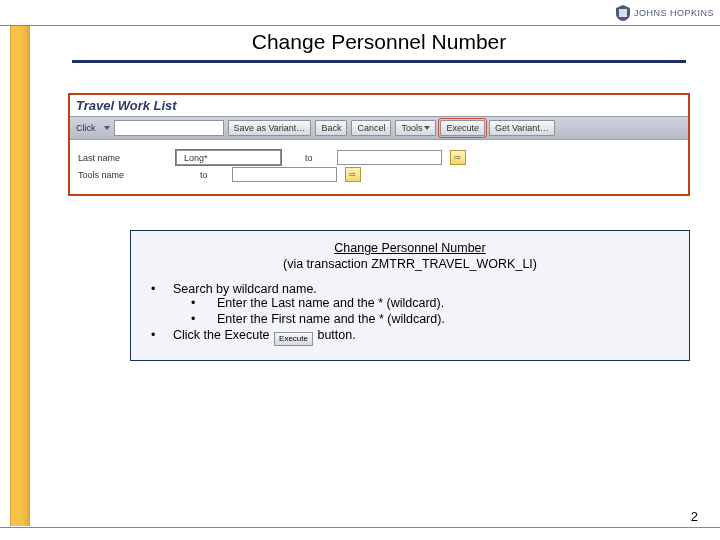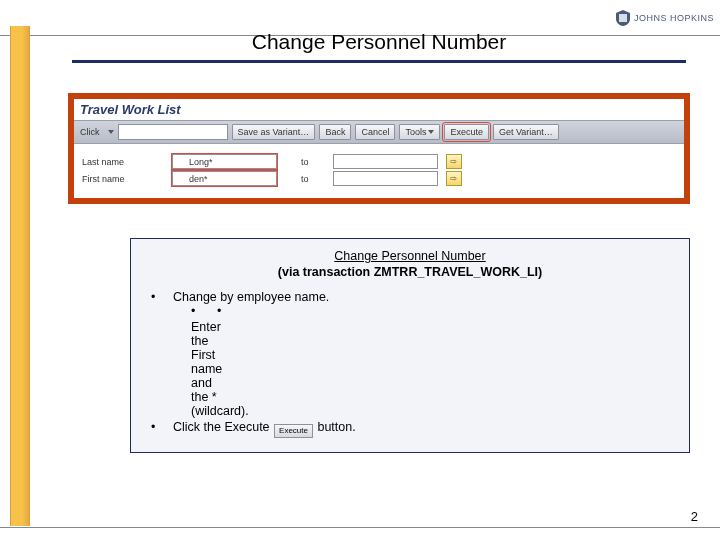--- a/index.html
+++ b/index.html
@@ -5,21 +5,21 @@
   * { box-sizing: border-box; }
   html, body { margin: 0; padding: 0; }
   body {
     width: 720px;
     height: 540px;
     background: #fff;
     font-family: Arial, Helvetica, sans-serif;
     position: relative;
   }
   .topbar {
-    height: 36px;
+    height: 26px;
     border-bottom: 1px solid #888;
     display: flex;
     justify-content: flex-end;
     align-items: center;
     padding-right: 6px;
   }
   .logo {
     display: flex;
     align-items: center;
     gap: 4px;
@@ -55,21 +55,21 @@
     line-height: 1.15;
     color: #000;
   }
   .title-underline {
     height: 0;
     border-bottom: 3px solid #1c2d66;
     margin: 6px 10px 0 10px;
   }
   .sap-shot {
     margin: 30px 6px 0 6px;
-    border: 6px solid #c2410c;
+    border: 2px solid #c2410c;
     background: #fff;
   }
   .sap-title {
     background: #fff;
     color: #2b3b6b;
     font-style: italic;
     font-weight: bold;
     font-size: 13px;
     padding: 3px 6px;
     font-family: "Trebuchet MS", Arial, sans-serif;
@@ -121,29 +121,29 @@
   .sap-form {
     padding: 8px 8px 10px 8px;
   }
   .sap-row {
     display: flex;
     align-items: center;
     font-size: 9px;
     color: #333;
     margin: 2px 0;
   }
-  .sap-row .flabel { width: 90px; }
+  .sap-row .flabel { width: 98px; }
   .sap-input {
     background: #fff;
     border: 1px solid #8c919c;
     height: 15px;
     width: 105px;
     display: inline-flex;
     align-items: center;
-    padding: 0 16px;
+    padding: 0 7px;
   }
   .sap-input.hi {
     outline: 1.5px solid #d94b3a;
     outline-offset: 0;
   }
   .sap-to { margin: 0 24px; }
   .sap-end {
     width: 16px; height: 15px;
     background: linear-gradient(#fff3c4, #f5d66b);
     border: 1px solid #b59a30;
@@ -162,21 +162,21 @@
   }
   .instr-heading {
     text-align: center;
     line-height: 1.25;
     margin-bottom: 10px;
   }
   .instr-heading .h1 {
     text-decoration: underline;
     font-weight: normal;
   }
-  .instr-heading .h2 { font-weight: bold; text-align: right; }
+  .instr-heading .h2 { font-weight: normal; text-align: right; }
   .instr-list {
     display: grid;
     grid-template-columns: 22px 1fr;
     row-gap: 2px;
     font-size: 12.5px;
     padding-left: 6px;
   }
   .instr-list .dot { text-align: left; }
   .instr-sub {
     display: grid;
@@ -248,40 +248,40 @@
     </div>
     <div class="sap-form">
       <div class="sap-row">
         <span class="flabel">Last name</span>
         <span class="sap-input hi">Long*</span>
         <span class="sap-to">to</span>
         <span class="sap-input"></span>
         <span class="sap-end">⇨</span>
       </div>
       <div class="sap-row">
-        <span class="flabel">First name</span>
-        <span class="sap-input hi">den*</span>
+        <span class="flabel">Tools name</span>
         <span class="sap-to">to</span>
         <span class="sap-input"></span>
         <span class="sap-end">⇨</span>
       </div>
     </div>
   </div>
 
   <div class="instr-box">
     <div class="instr-heading">
       <span class="h1">Change Personnel Number</span><br>
       <span class="h2">(via transaction ZMTRR_TRAVEL_WORK_LI)</span>
     </div>
     <div class="instr-list">
       <div class="dot">•</div>
       <div>
-        <span>Change by employee name.</span>
+        <span>Search by wildcard name.</span>
         <div class="instr-sub">
           <div class="dot">•</div>
+          <div>Enter the Last name and the * (wildcard).</div>
           <div class="dot">•</div>
           <div>Enter the First name and the * (wildcard).</div>
         </div>
       </div>
       <div class="dot">•</div>
       <div>
         <span>Click the Execute </span><span class="exec-inline">Execute</span><span> button.</span>
       </div>
     </div>
   </div>

